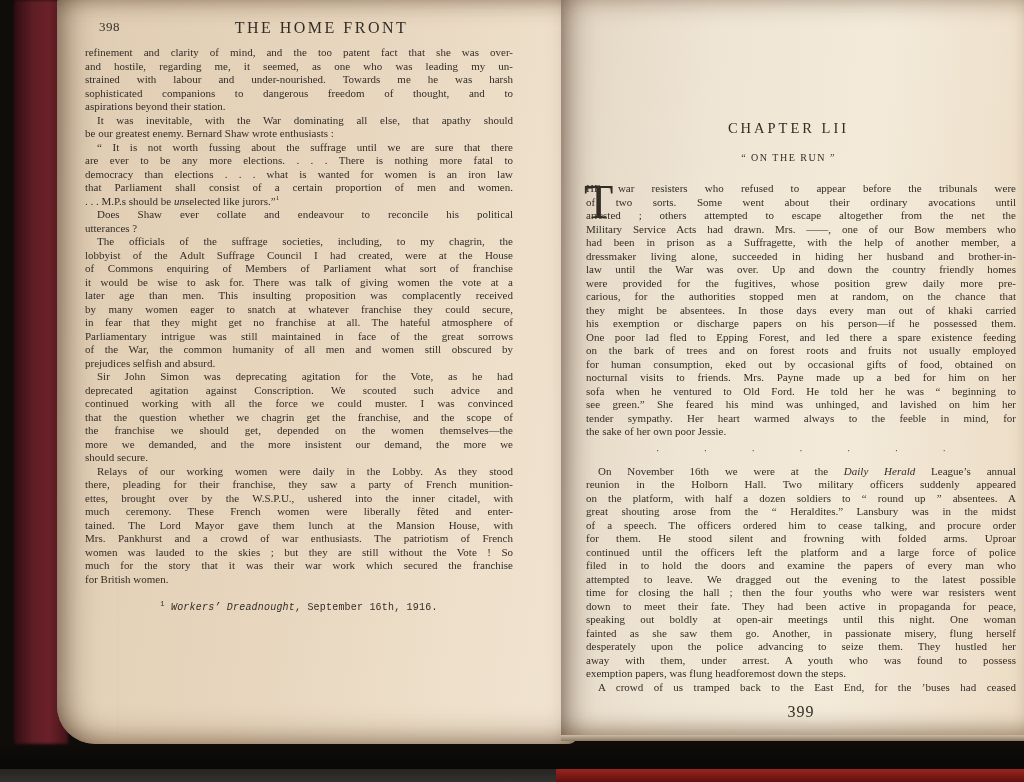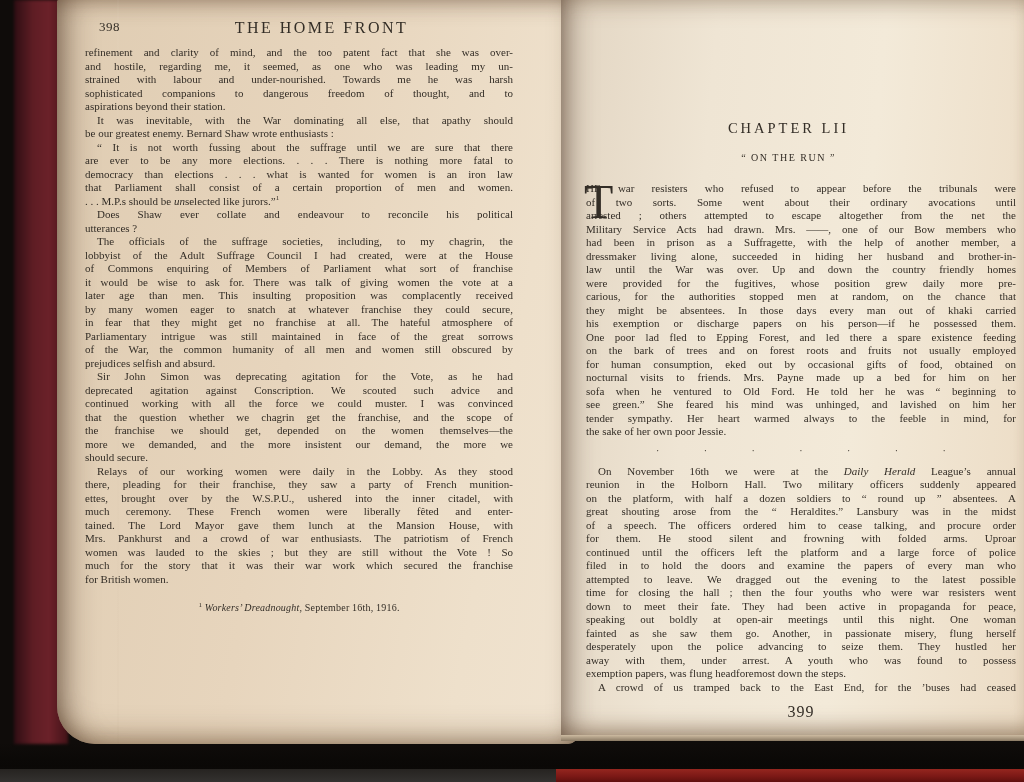--- a/index.html
+++ b/index.html
@@ -65,21 +65,21 @@
   .para{margin:0;}
   .line{text-align:justify;text-align-last:justify;white-space:normal;}
   .line.last{text-align-last:left;}
   .line.just-last{text-align-last:justify;}
   .line.first-indent{text-indent:12px;}
   .line.dc-clear{}
   sup{font-size:7px;vertical-align:super;line-height:0;}
   i{font-style:italic;}
   
   .footnote{margin-top:15px;text-align:center;text-align-last:center;
-    font-size:10px;letter-spacing:.2px;}
+    font-size:10px;letter-spacing:.2px;font-family:Liberation Mono, monospace;}
   
   .chapter{position:absolute;top:120px;left:0;right:8px;text-align:center;
     font-size:14.5px;letter-spacing:3px;}
   .chapter-sub{position:absolute;top:152px;left:0;right:8px;text-align:center;
     font-size:10px;letter-spacing:1.5px;}
   
   .has-dc{position:relative;}
   .drop-cap{position:absolute;left:-2px;top:0;font-size:48px;line-height:40px;
     font-weight:400;}
   

